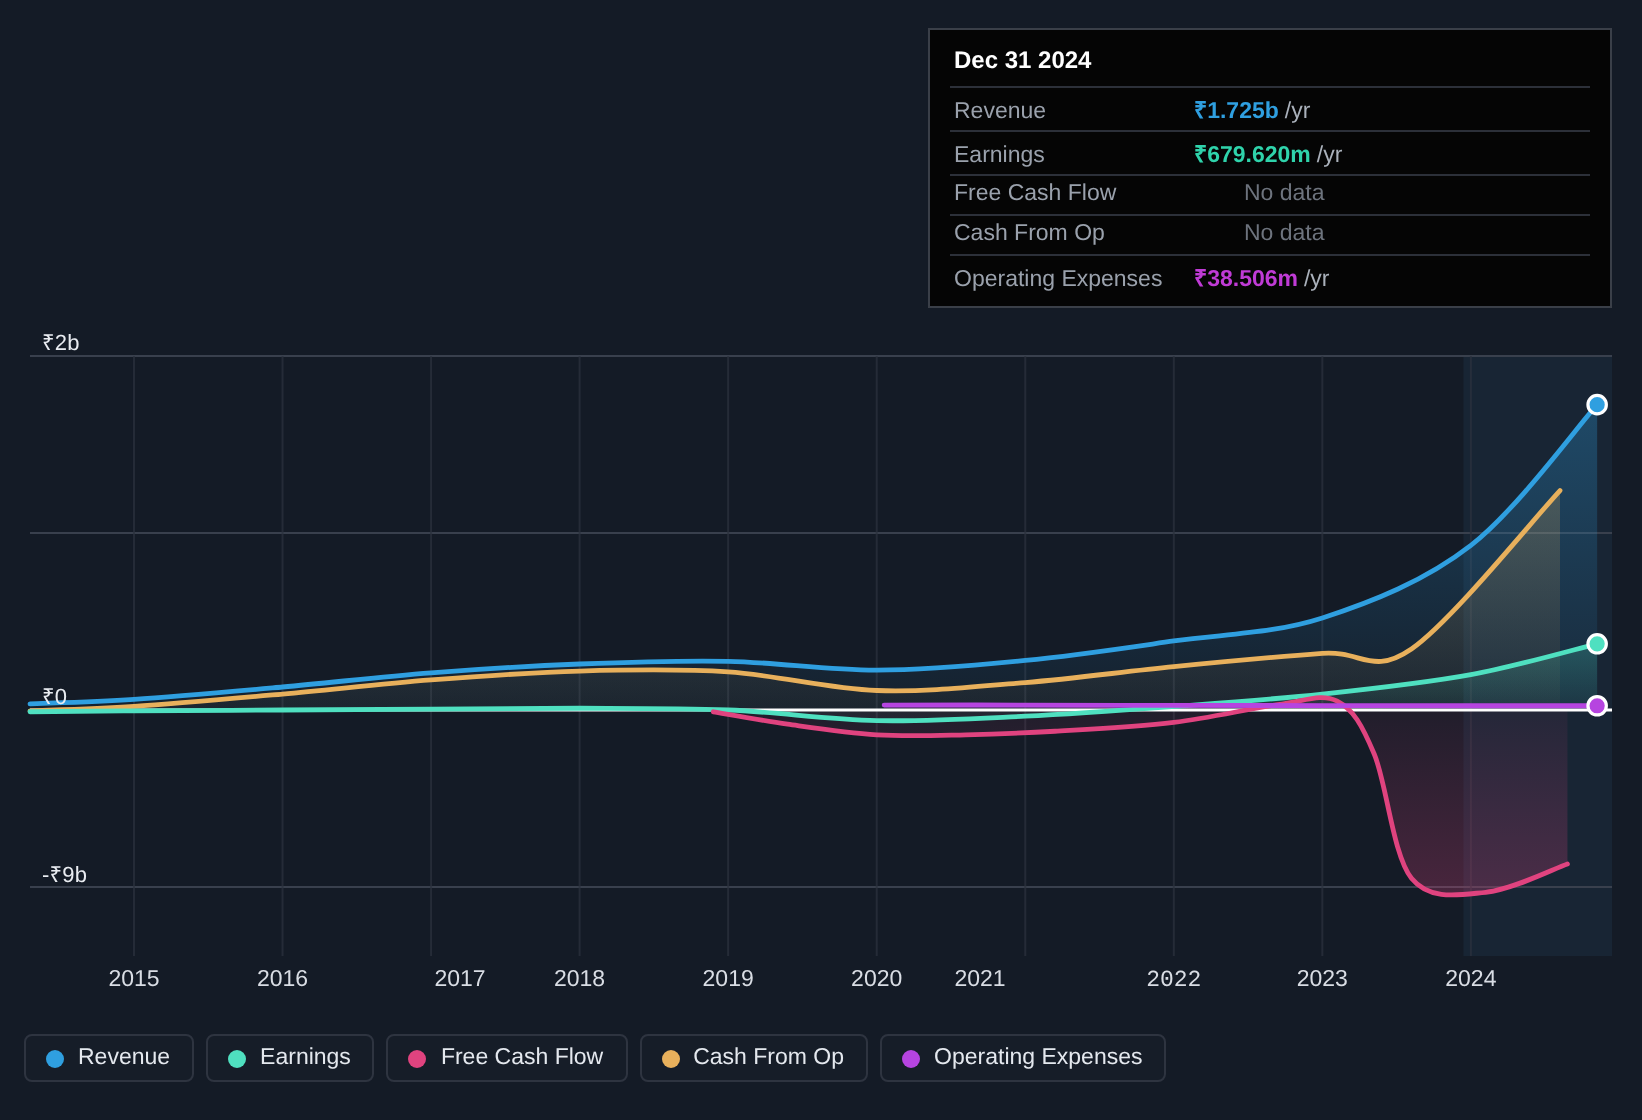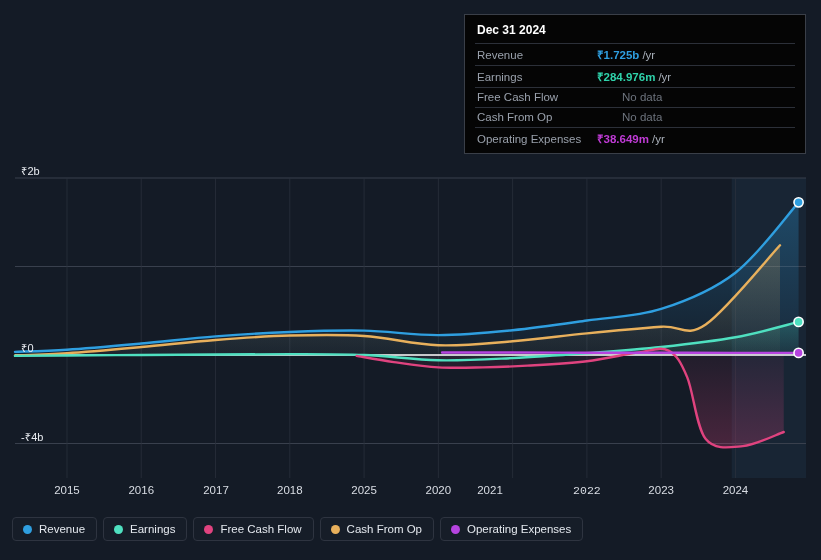--- a/index.html
+++ b/index.html
@@ -193,57 +193,57 @@
     <g id="markers">
         <circle cx="798.5727699530416" cy="202.3375" r="4.6" fill="#2f9fe0" stroke="#ffffff" stroke-width="1.6"></circle>
         <circle cx="798.5727699530416" cy="321.901" r="4.6" fill="#4fe0c0" stroke="#ffffff" stroke-width="1.6"></circle>
         <circle cx="798.5727699530416" cy="352.876" r="4.6" fill="#b644e0" stroke="#ffffff" stroke-width="1.6"></circle>
       </g>
   </svg>
 
   <div id="y-labels">
       <div class="y-label" style="left: 21px; top: 163px;">₹2b</div>
       <div class="y-label" style="left: 21px; top: 340px;">₹0</div>
-      <div class="y-label" style="left: 21px; top: 428.5px;">-₹4b</div>
+      <div class="y-label" style="left: 21px; top: 428.5px;">-₹9b</div>
     </div>
   <div id="x-labels">
       <div class="x-label" style="left: 66.9906px; top: 484px;">2015</div>
       <div class="x-label" style="left: 141.263px; top: 484px;">2016</div>
-      <div class="x-label" style="left: 216px; top: 484px; text-align: right;">2017</div>
+      <div class="x-label" style="left: 230px; top: 484px; text-align: right;">2017</div>
       <div class="x-label" style="left: 289.808px; top: 484px;">2018</div>
-      <div class="x-label" style="left: 364.08px; top: 484px;">2025</div>
+      <div class="x-label" style="left: 364.08px; top: 484px;">2019</div>
       <div class="x-label" style="left: 438.352px; top: 484px; text-align: center;">2020</div>
       <div class="x-label" style="left: 490px; top: 484px;">2021</div>
       <div class="x-label" style="left: 586.897px; top: 484px; font-family: Liberation Mono, monospace;">2022</div>
       <div class="x-label" style="left: 661.169px; top: 484px;">2023</div>
       <div class="x-label" style="left: 735.441px; top: 484px;">2024</div>
     </div>
 
   <div id="tooltip">
     <div class="tt-date">Dec 31 2024</div>
     <div id="tt-rows">
         <div class="tt-row">
           <div class="tt-label">Revenue</div>
           <div><span class="tt-val rev">₹1.725b</span><span class="tt-unit">/yr</span></div>
         </div>
         <div class="tt-row">
           <div class="tt-label">Earnings</div>
-          <div><span class="tt-val earn">₹284.976m</span><span class="tt-unit">/yr</span></div>
+          <div><span class="tt-val earn">₹679.620m</span><span class="tt-unit">/yr</span></div>
         </div>
         <div class="tt-row">
           <div class="tt-label">Free Cash Flow</div>
           <div><span class="tt-nodata">No data</span></div>
         </div>
         <div class="tt-row">
           <div class="tt-label">Cash From Op</div>
           <div><span class="tt-nodata">No data</span></div>
         </div>
         <div class="tt-row">
           <div class="tt-label">Operating Expenses</div>
-          <div><span class="tt-val opex">₹38.649m</span><span class="tt-unit">/yr</span></div>
+          <div><span class="tt-val opex">₹38.506m</span><span class="tt-unit">/yr</span></div>
         </div>
       </div>
   </div>
 
   <div id="legend">
       <div class="legend-item">
         <span class="legend-dot" style="background: rgb(47, 159, 224);"></span>
         <span>Revenue</span>
       </div>
       <div class="legend-item">

